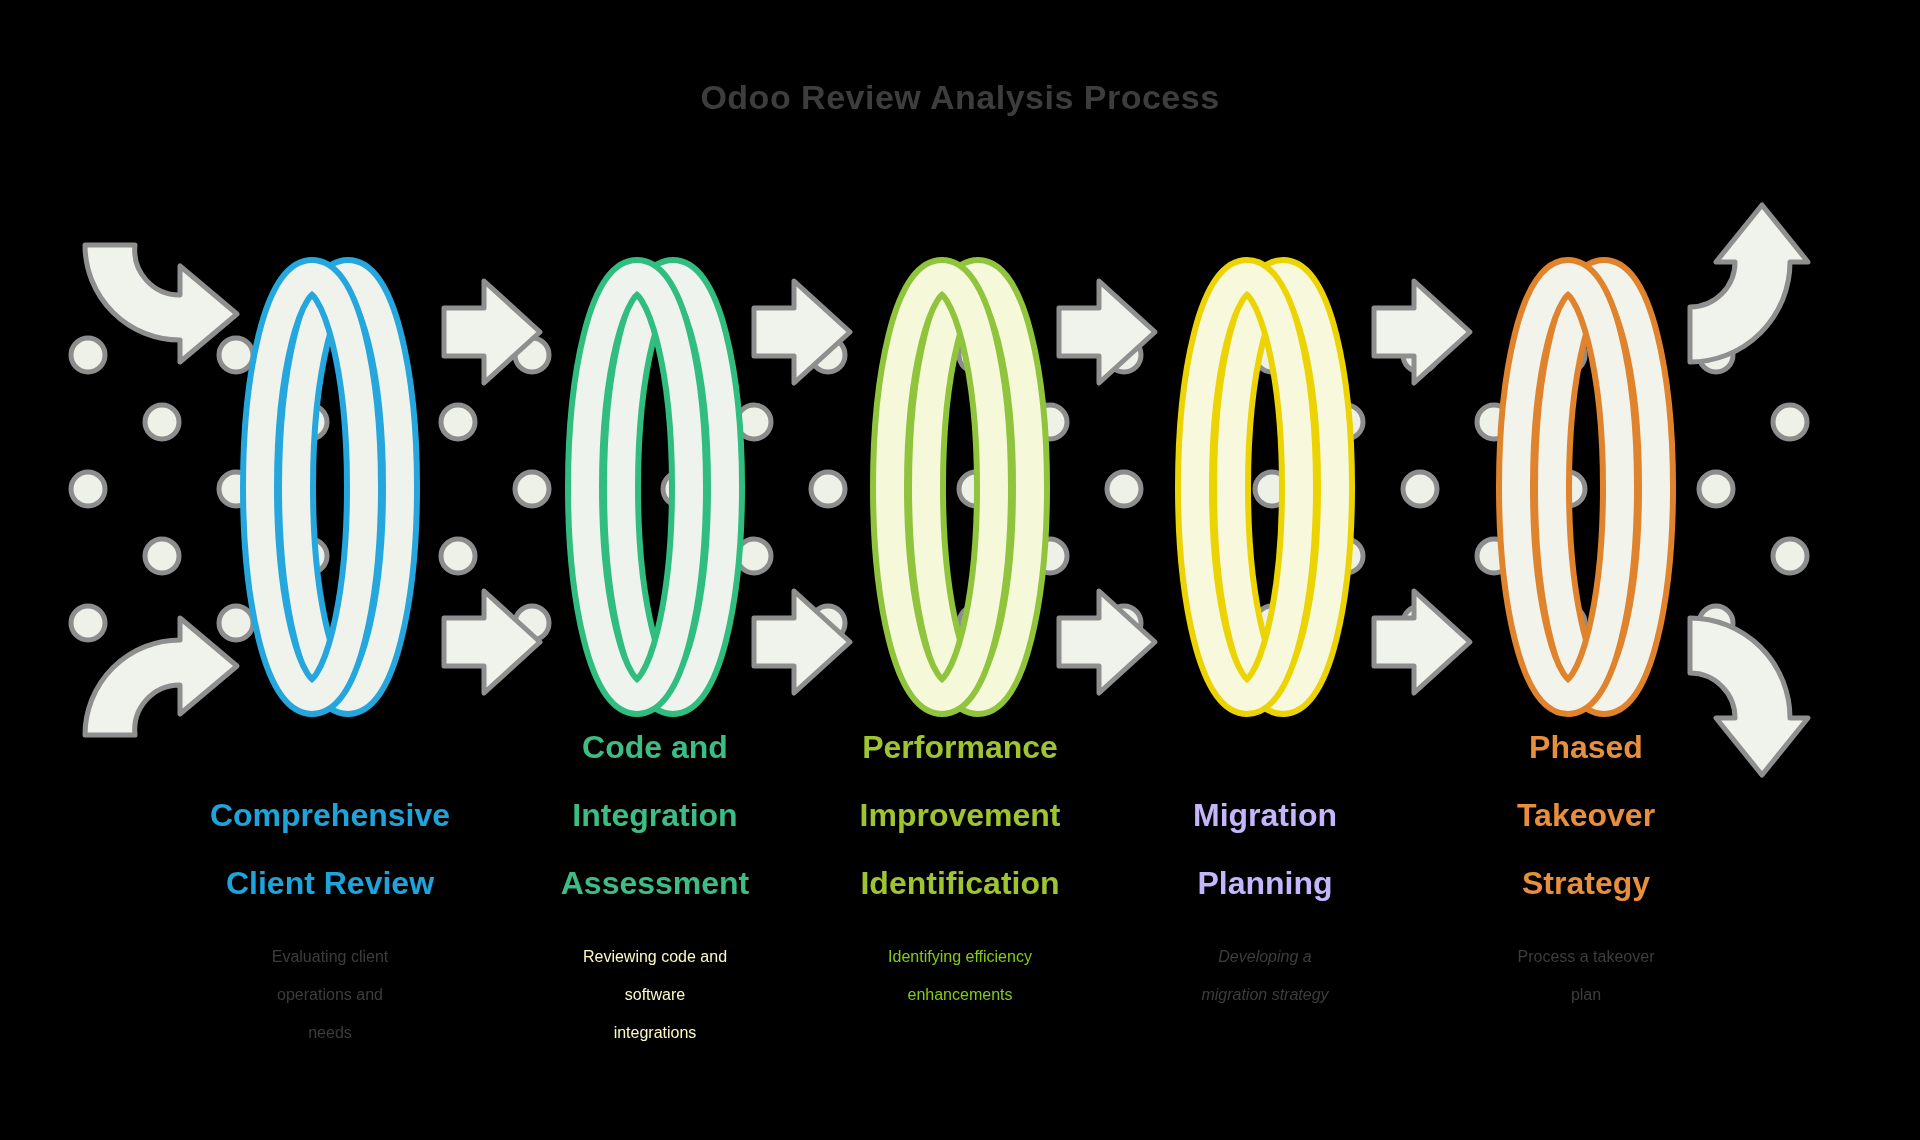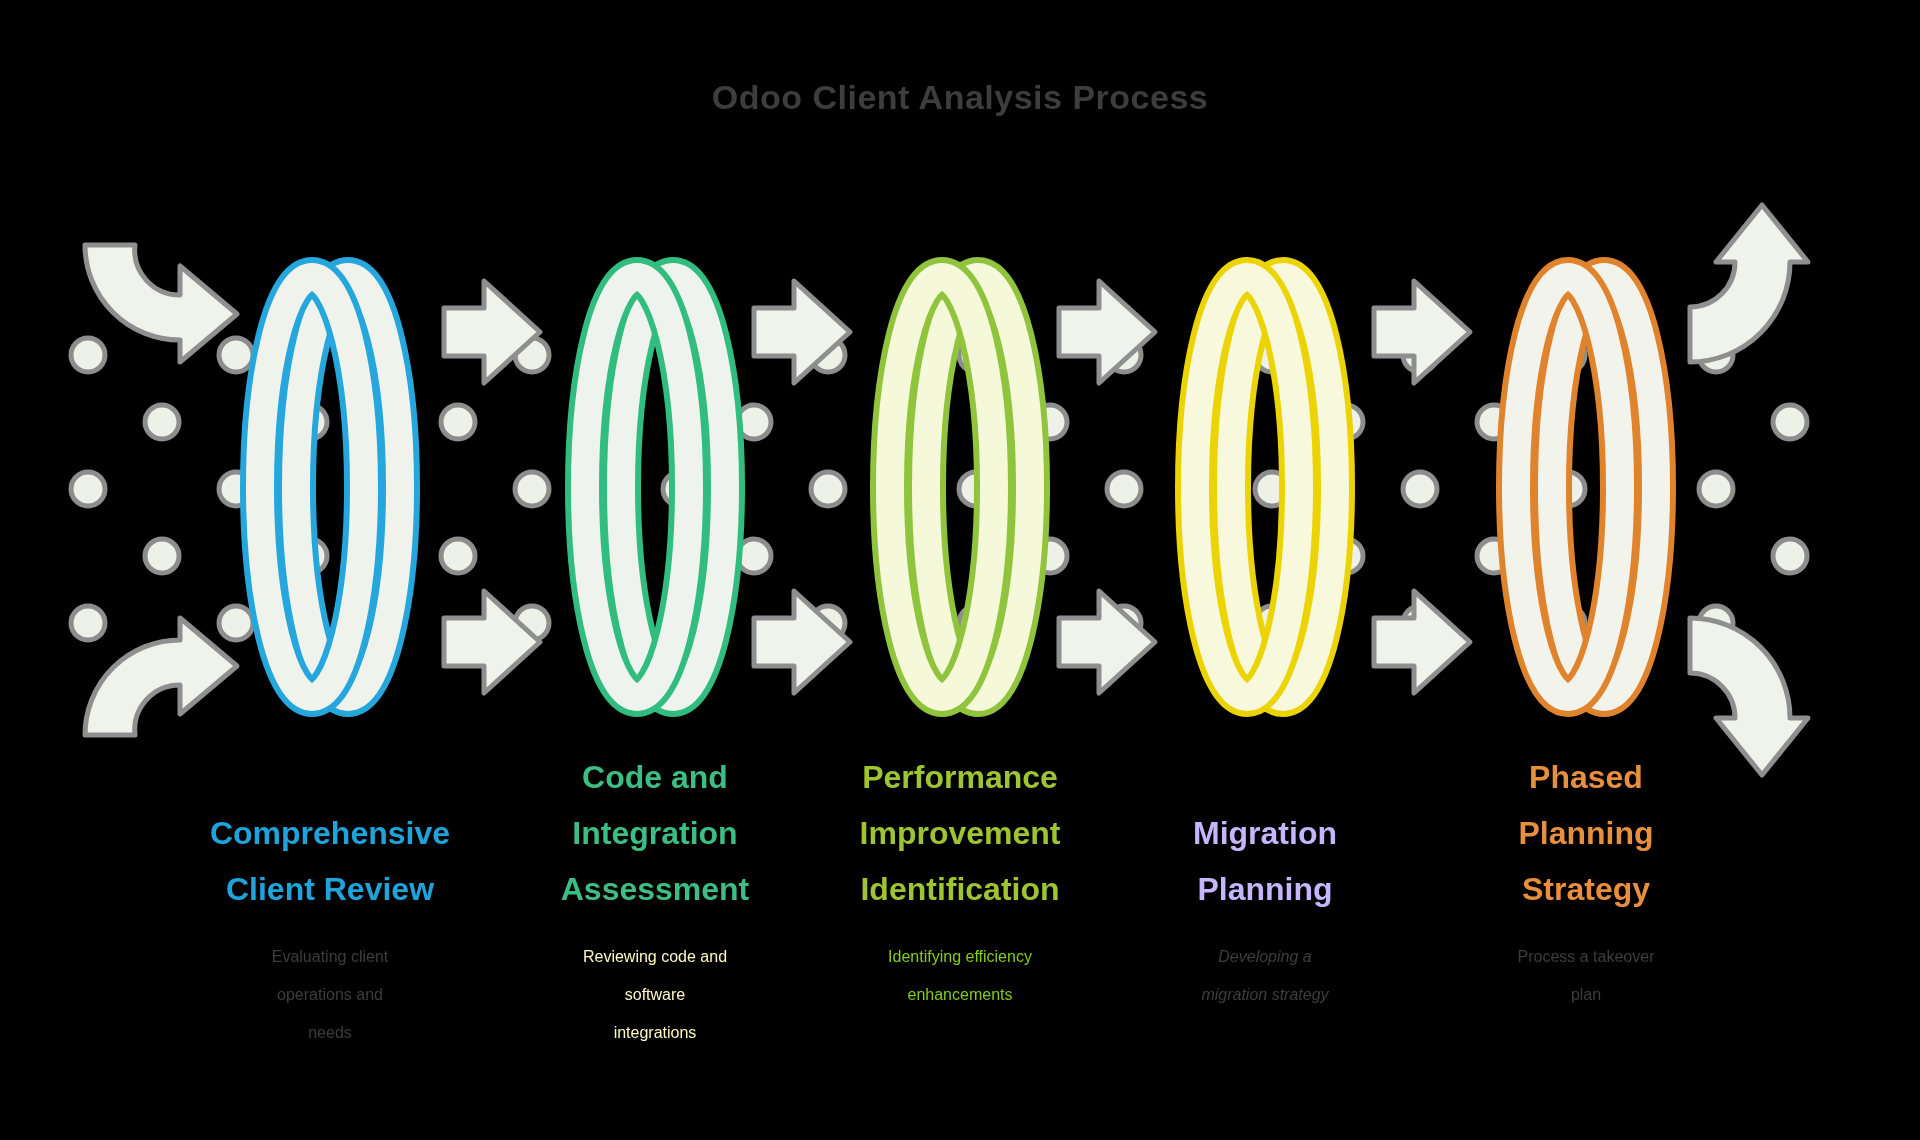--- a/index.html
+++ b/index.html
@@ -4,30 +4,30 @@
 <style>
   html,body{margin:0;padding:0;background:#000;}
   #stage{position:relative;width:1920px;height:1140px;background:#000;overflow:hidden;
          font-family:"Liberation Sans",sans-serif;}
   #title{position:absolute;left:0;top:78px;width:1920px;text-align:center;
          font-size:34px;font-weight:700;letter-spacing:.5px;}
   #diagram{position:absolute;left:0;top:0;}
   .stage-col{position:absolute;width:320px;text-align:center;}
   .stage-heading{position:absolute;top:765px;height:152px;width:320px;
                  display:flex;align-items:flex-end;justify-content:center;}
-  .stage-heading span{display:block;font-size:32px;font-weight:700;line-height:56px;
+  .stage-heading span{display:block;font-size:32px;font-weight:700;line-height:68px;
                       white-space:pre-line;}
   .stage-desc{position:absolute;top:938px;width:320px;font-size:16px;line-height:38px;
               white-space:pre-line;text-align:center;}
 </style>
 </head>
 <body>
 
 <div id="stage">
-  <div id="title" style="color: rgb(61, 61, 61);">Odoo Client Analysis Process</div>
+  <div id="title" style="color: rgb(61, 61, 61);">Odoo Review Analysis Process</div>
 
   <svg id="diagram" width="1920" height="1140" viewBox="0 0 1920 1140">
       <g>
         <circle cx="88" cy="355" r="17" fill="#edf1e8" stroke="#8d8d8d" stroke-width="5"></circle>
         <circle cx="88" cy="489" r="17" fill="#edf1e8" stroke="#8d8d8d" stroke-width="5"></circle>
         <circle cx="88" cy="623" r="17" fill="#edf1e8" stroke="#8d8d8d" stroke-width="5"></circle>
         <circle cx="162" cy="422" r="17" fill="#edf1e8" stroke="#8d8d8d" stroke-width="5"></circle>
         <circle cx="162" cy="556" r="17" fill="#edf1e8" stroke="#8d8d8d" stroke-width="5"></circle>
         <circle cx="236" cy="355" r="17" fill="#edf1e8" stroke="#8d8d8d" stroke-width="5"></circle>
         <circle cx="236" cy="489" r="17" fill="#edf1e8" stroke="#8d8d8d" stroke-width="5"></circle>
@@ -161,19 +161,19 @@
     <div class="stage-heading">
         <span style="color: #c4b5fd;">Migration
 Planning</span>
       </div>
     <div class="stage-desc" style="color: rgb(61, 61, 61); font-style: italic;">Developing a
 migration strategy</div>
   </div>
   <div class="stage-col" style="left: 1426px;">
     <div class="stage-heading">
         <span style="color: rgb(231, 143, 61);">Phased
-Planning
+Takeover
 Strategy</span>
       </div>
     <div class="stage-desc" style="color: rgb(61, 61, 61);">Process a takeover
 plan</div>
   </div>
 </div>
 
 </body></html>

